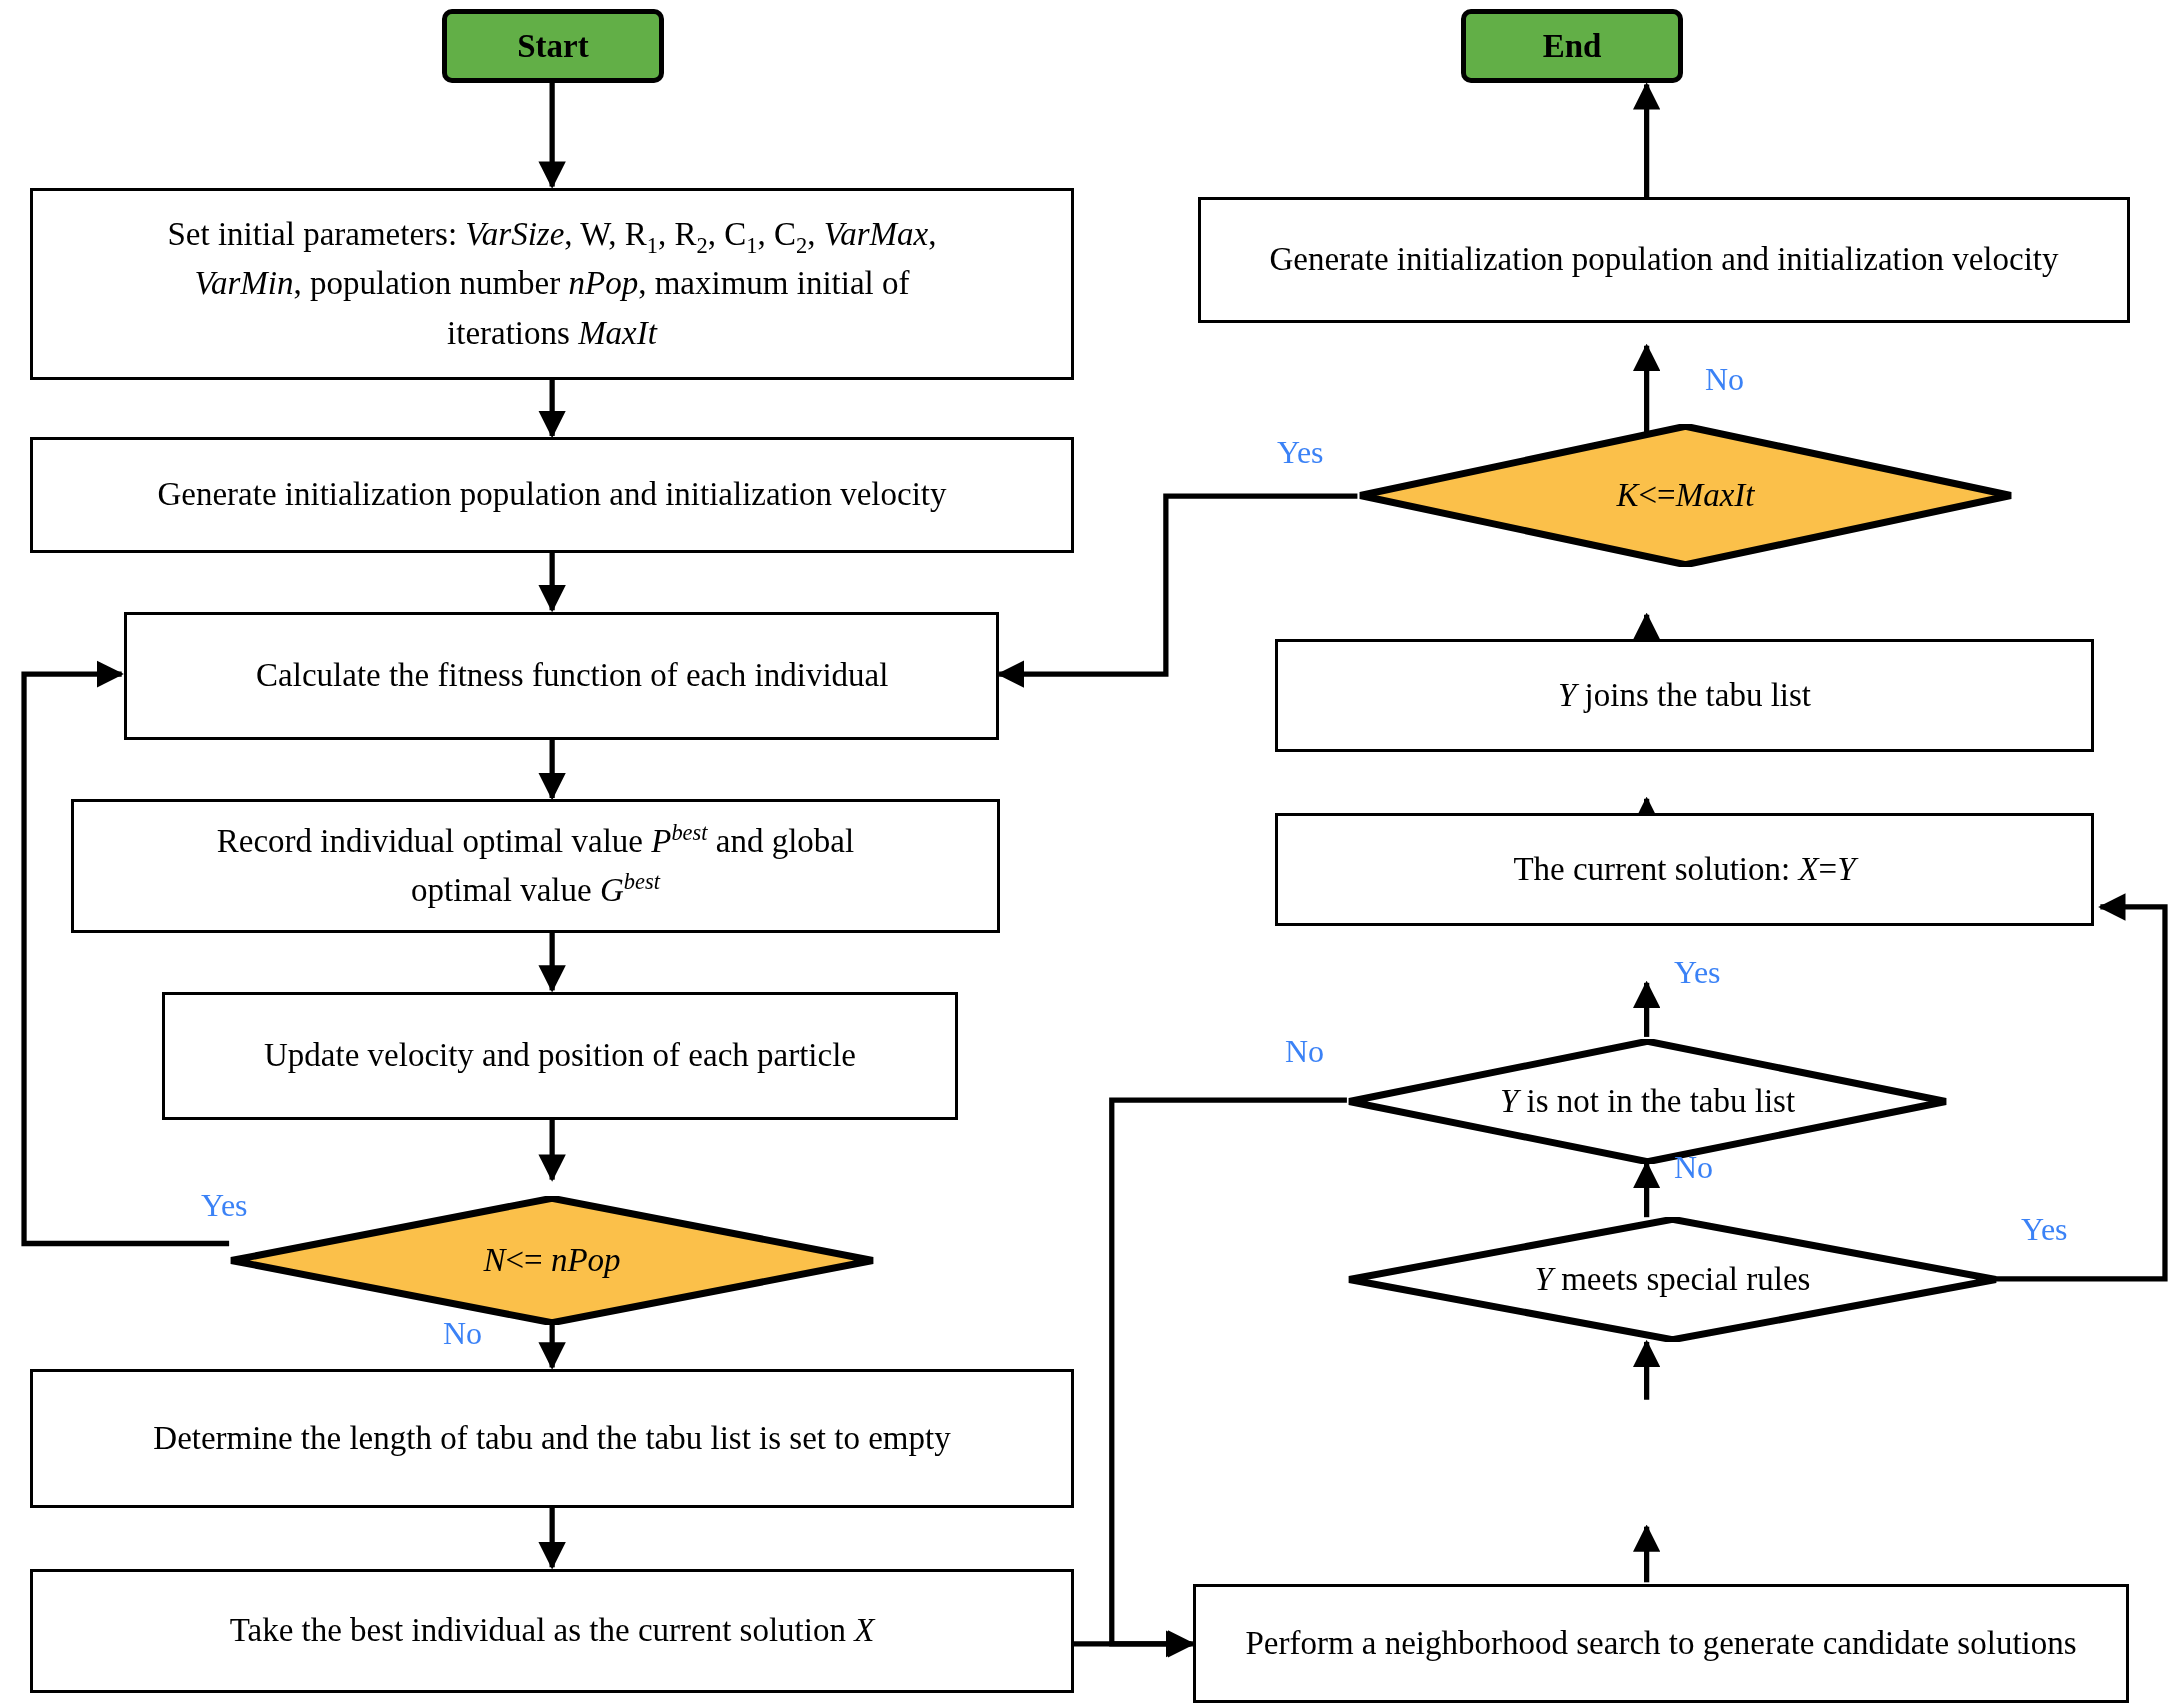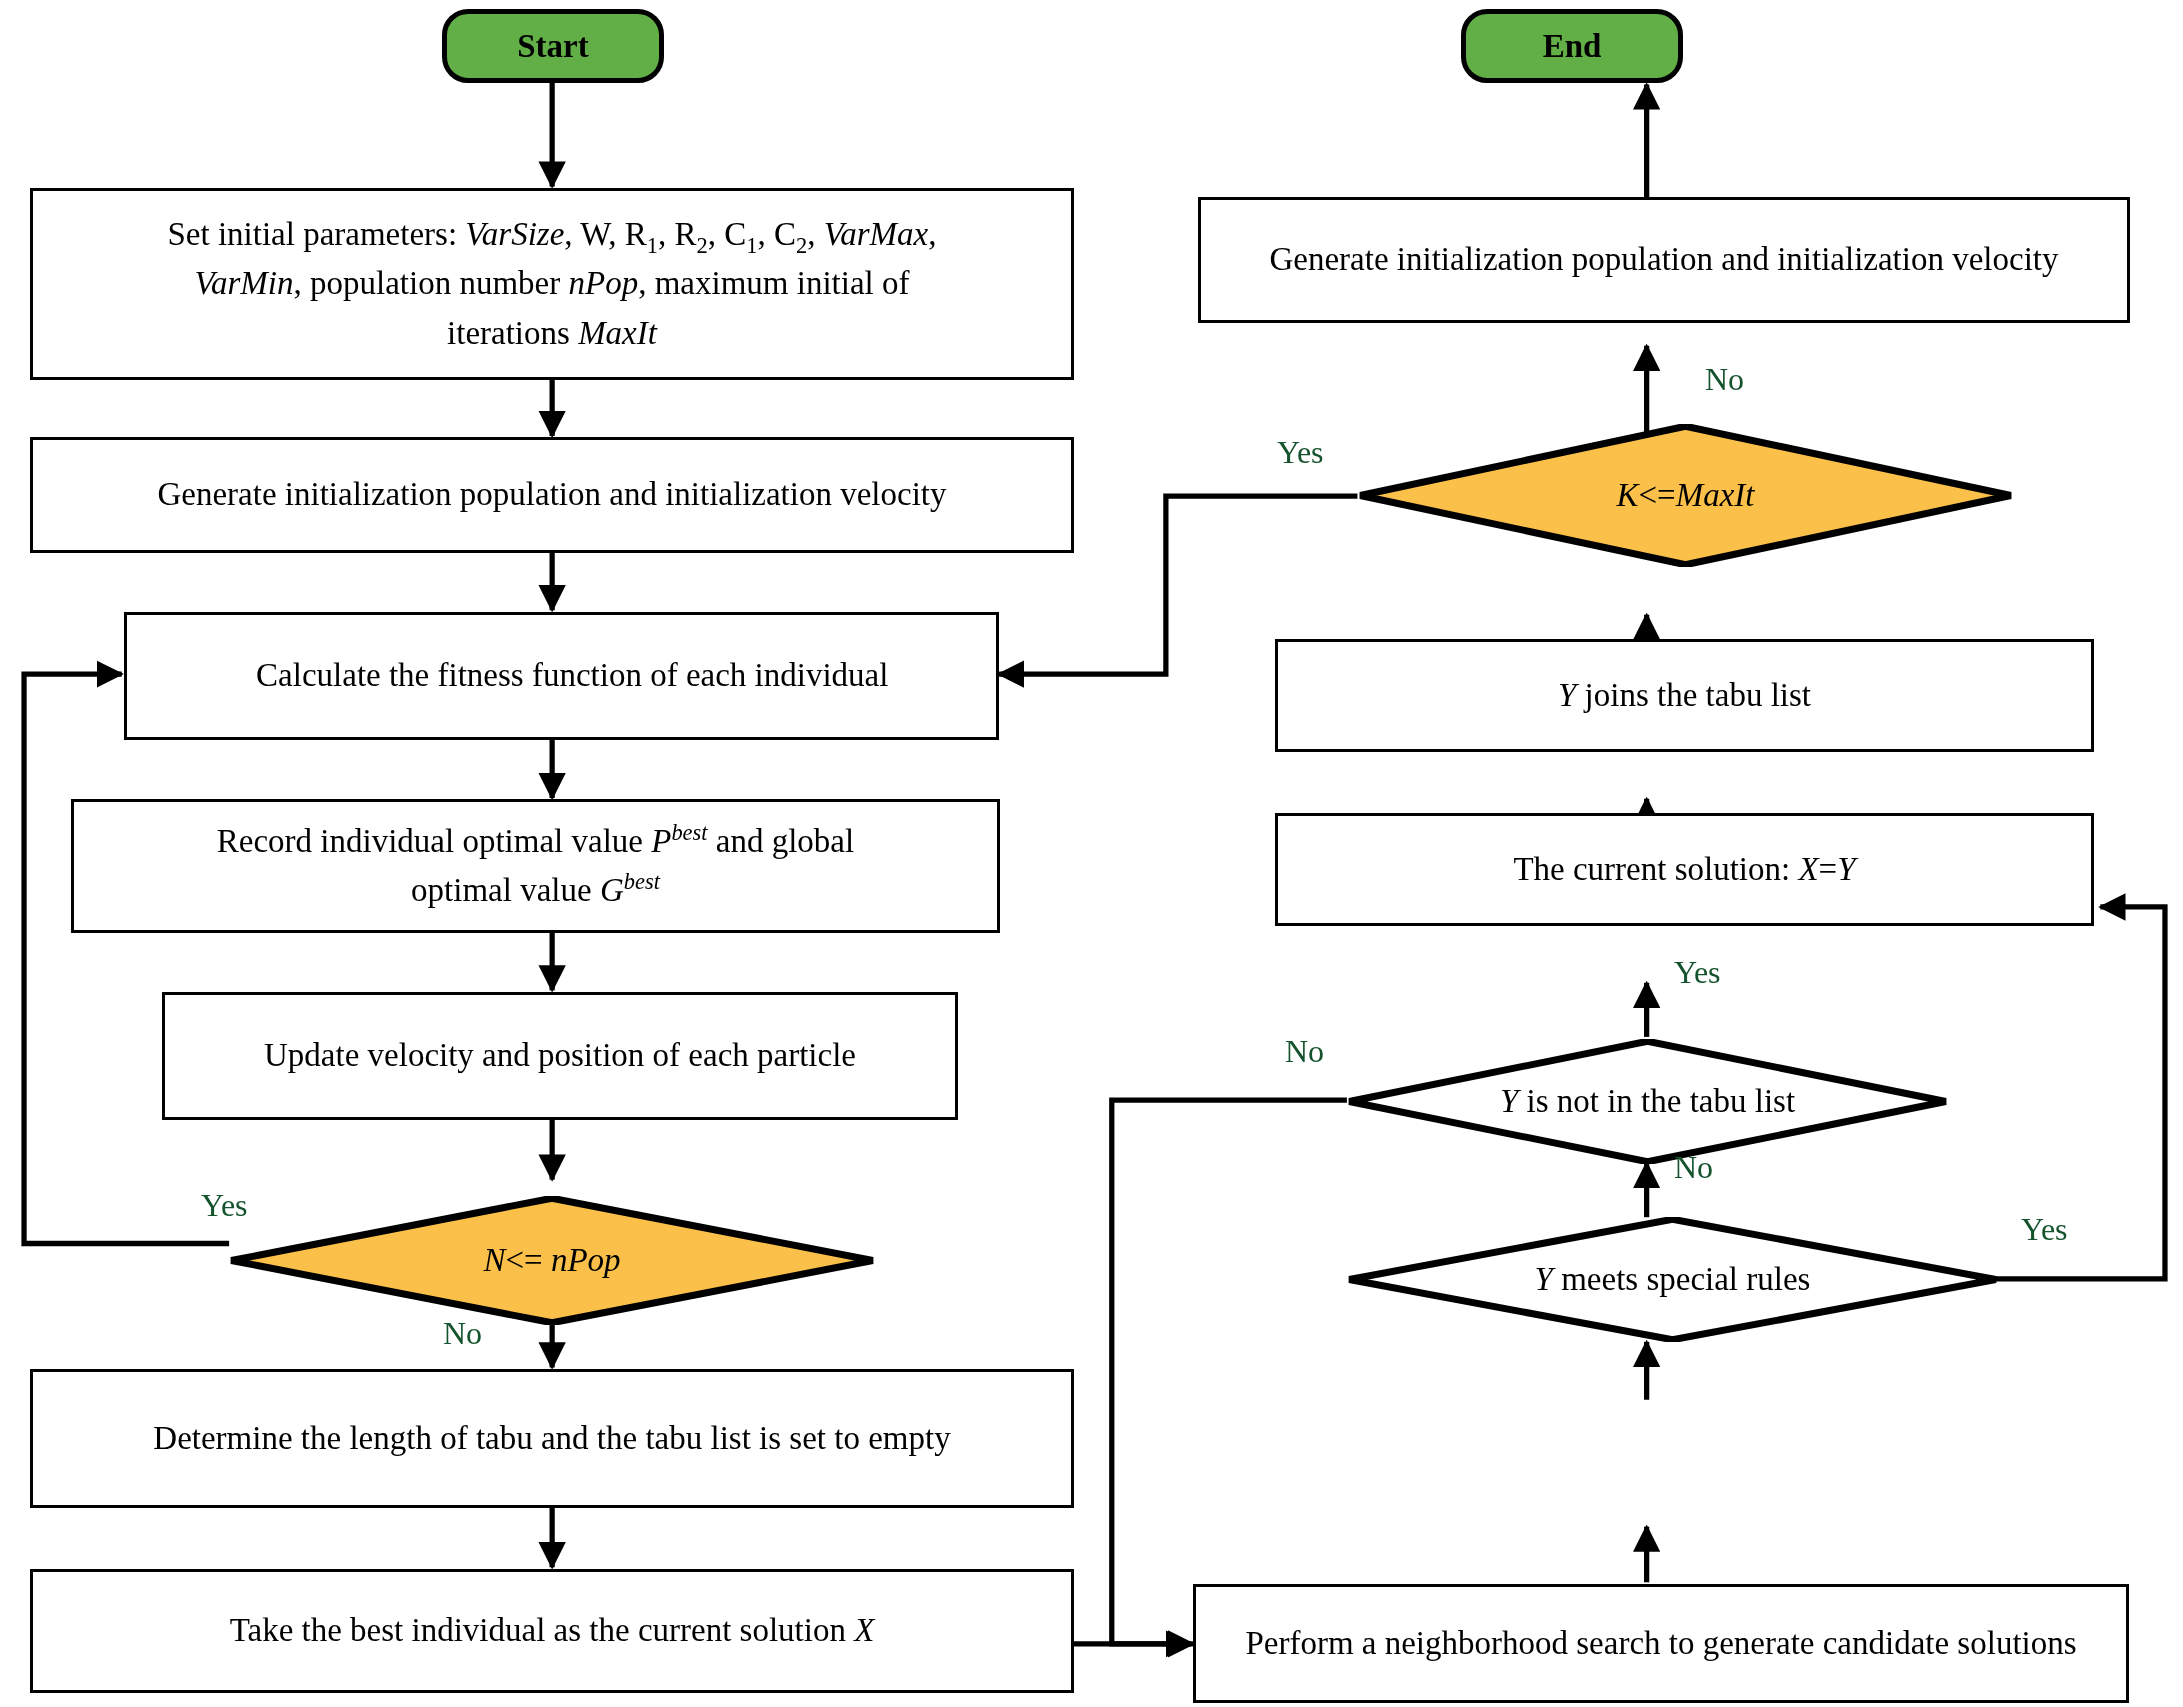--- a/index.html
+++ b/index.html
@@ -35,21 +35,21 @@
   }
   .proc {
     border: 3.8px solid #000000;
     background: #ffffff;
     font-size: 33px;
     line-height: 1.5;
     padding: 4.5px 13.5px;
   }
   .terminal {
     border: 5.3px solid #000000;
-    border-radius: 26px;
+    border-radius: 10px;
     background: #62AF47;
     font-size: 33px;
     font-weight: bold;
   }
   .decision {
     font-size: 33px;
     font-style: italic;
   }
   .decision .dshape {
     position: absolute;
@@ -59,21 +59,21 @@
   }
   .decision .dlabel {
     position: relative;
     z-index: 2;
     padding: 0 7.5px;
   }
   .edge-label {
     position: absolute;
     font-family: "Liberation Serif", "DejaVu Serif", serif;
     font-size: 32px;
-    color: #14532d;
+    color: #3b82f6;
     white-space: nowrap;
   }
   .it { font-style: italic; }
   .sup {
     font-style: italic;
     font-size: 0.68em;
     vertical-align: super;
     line-height: 0;
   }
   .sub {

